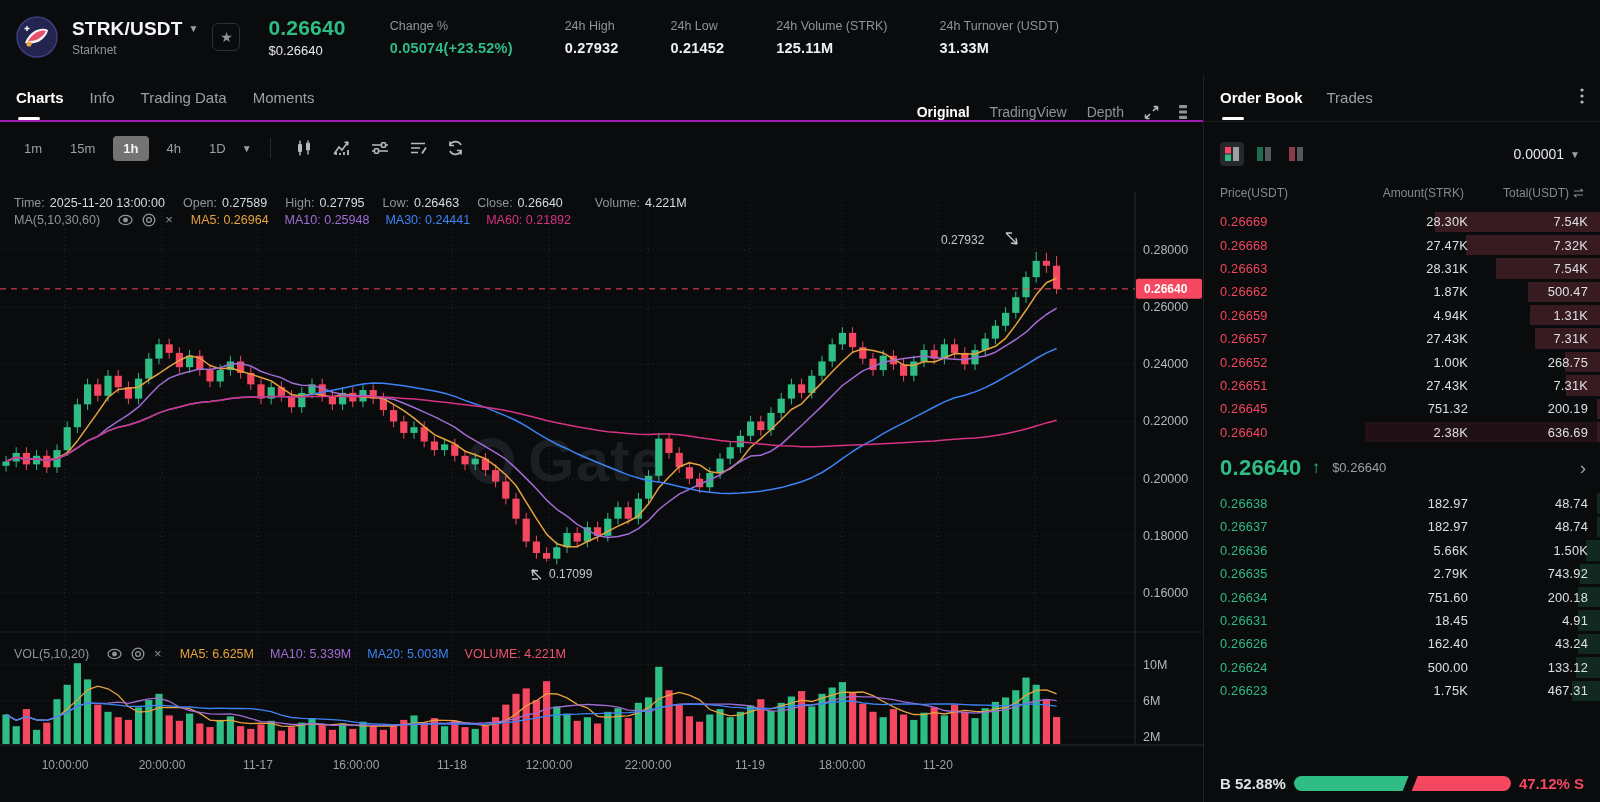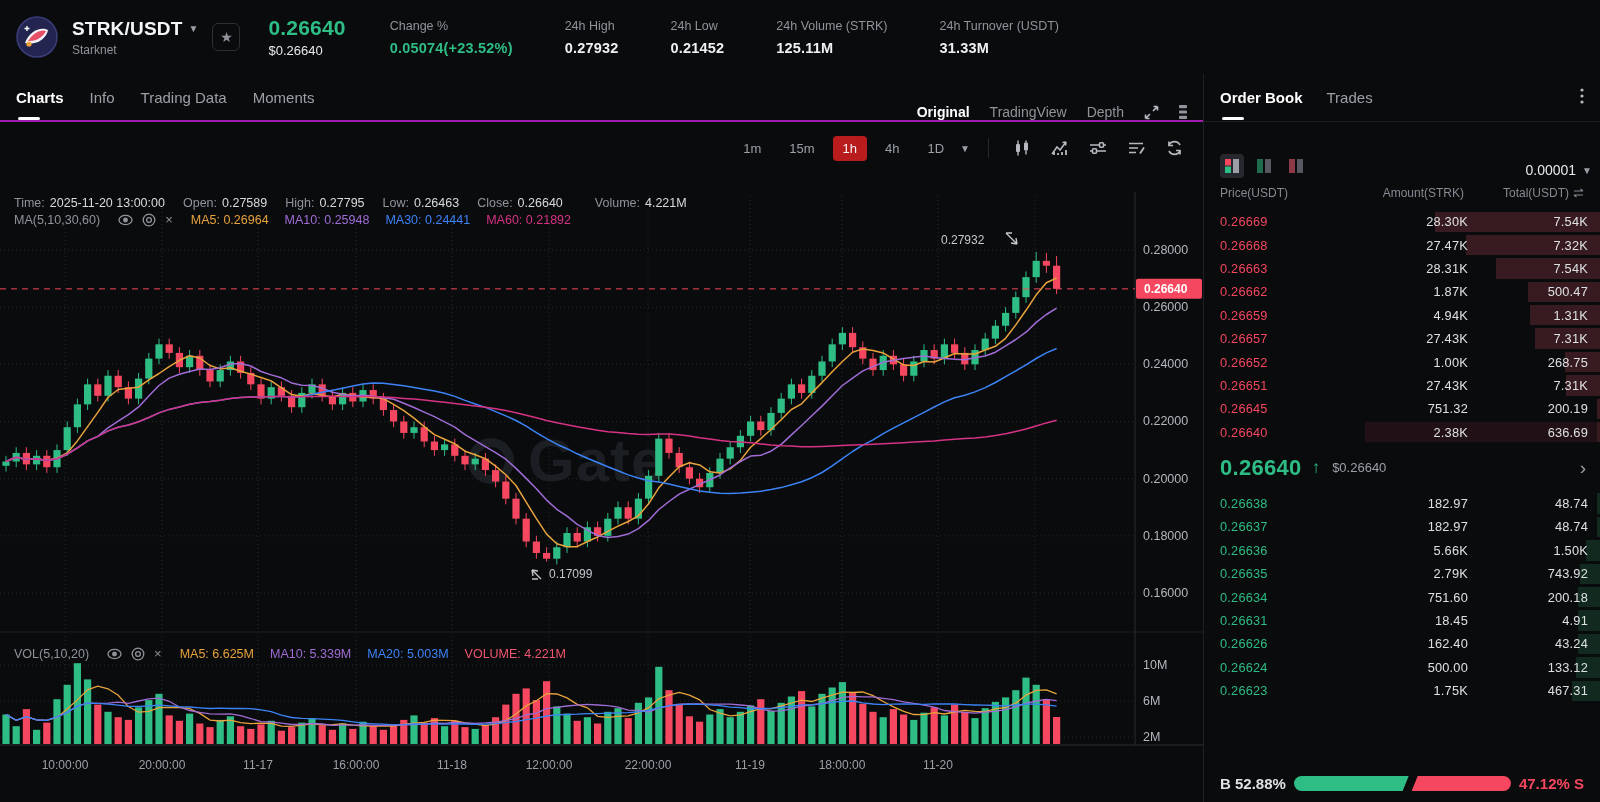--- a/index.html
+++ b/index.html
@@ -35,23 +35,23 @@
   .tab { font-size:15px; color:#9aa0a6; cursor:pointer; position:relative; padding:14px 0; }
   .tab.active { color:#ffffff; font-weight:bold; }
   .tab.active::after { content:""; position:absolute; left:2px; bottom:0; width:22px; height:3px;
     background:#ffffff; border-radius:2px; }
   .tabs-right { margin-left:auto; display:flex; align-items:center; gap:20px; }
   .view-mode { font-size:14px; color:#8f939a; cursor:pointer; }
   .view-mode.active { color:#ffffff; font-weight:bold; }
   .icon-btn { color:#b6bac0; cursor:pointer; display:flex; align-items:center; }
 
   
-  .toolbar { height:52px; display:flex; align-items:center; padding:0 14px; gap:8px;justify-content:flex-end; }
+  .toolbar { height:52px; display:flex; align-items:center; padding:0 14px; gap:8px; }
   .tf { font-size:13px; color:#9aa0a6; padding:5px 10px; border-radius:4px; cursor:pointer; }
-  .tf.active { background:#b91c1c; color:#f2f3f5; font-weight:normal; }
+  .tf.active { background:#737373; color:#f2f3f5; font-weight:bold; }
   .tf-caret { color:#9aa0a6; font-size:10px; margin-left:-2px; cursor:pointer;}
   .tb-divider { width:1px; height:20px; background:#26282d; margin:0 10px; }
   .tool-icon { width:30px; height:26px; display:flex; align-items:center; justify-content:center;
     color:#b6bac0; cursor:pointer; }
 
   
   .chart-region { position:relative; width:1204px; height:628px; }
   .legend-row { position:absolute; left:14px; display:flex; align-items:center; gap:18px;
     font-size:12.5px; z-index:5; pointer-events:none; white-space:nowrap;}
   .legend-row .li { color:#8f939a; }
@@ -61,21 +61,21 @@
   .lx { color:#8f939a; font-size:13px; }
   .watermark { position:absolute; left:468px; top:252px; display:flex; align-items:center; gap:14px;
     z-index:1; pointer-events:none; }
   .wm-ring { width:46px; height:46px; border:9px solid #1b1e22; border-radius:50%; }
   .wm-text { font-size:60px; font-weight:bold; color:#1b1e22; letter-spacing:1px; }
 
   
   .ob-tabs { height:48px; display:flex; align-items:center; padding:0 16px; border-bottom:1px solid #1a1c20; }
   .ob-tabs .tab { margin-right:24px; }
   .ob-kebab { margin-left:auto; color:#b6bac0; font-size:16px; cursor:pointer; letter-spacing:0; }
-  .ob-controls { height:56px; display:flex; align-items:flex-end; padding:8px 8px 0 16px; gap:8px; }
+  .ob-controls { height:56px; display:flex; align-items:center; padding:8px 20px 0 16px; gap:8px; }
   .ob-mode { width:24px; height:24px; border-radius:4px; display:flex; align-items:center;
     justify-content:center; cursor:pointer; }
   .ob-mode.active { background:#26282d; }
   .tick-size { margin-left:auto; display:flex; align-items:center; gap:6px; font-size:14px;
     color:#e7e9ec; cursor:pointer; }
   .ob-cols { height:30px; display:grid; grid-template-columns:100px 1fr 120px; align-items:center;
     padding:0 16px 0 16px; font-size:12px; color:#848a91; }
   .ob-cols .c2 { text-align:right; }
   .ob-cols .c3 { text-align:right; display:flex; justify-content:flex-end; align-items:center; gap:4px;}
   .ob-rows { padding:2px 0; }

